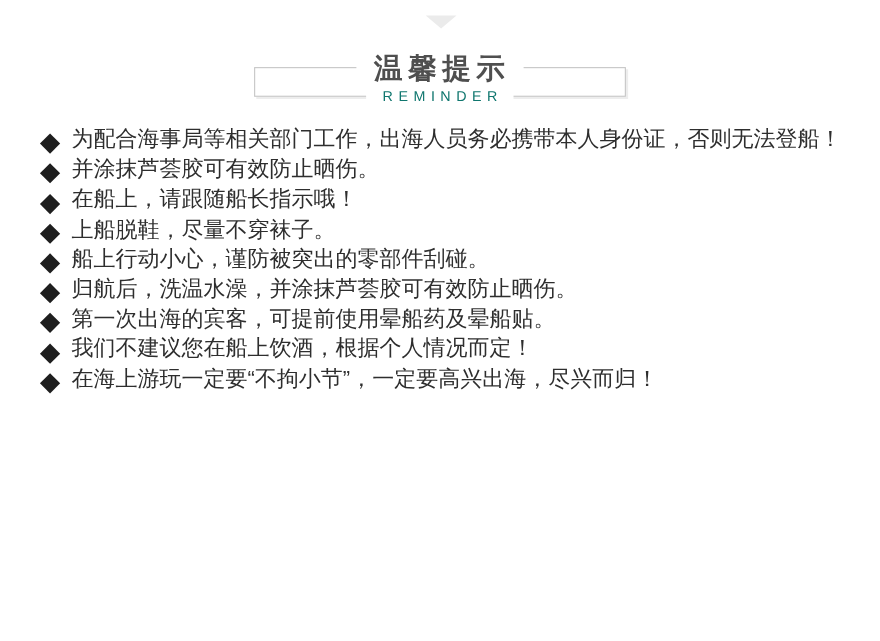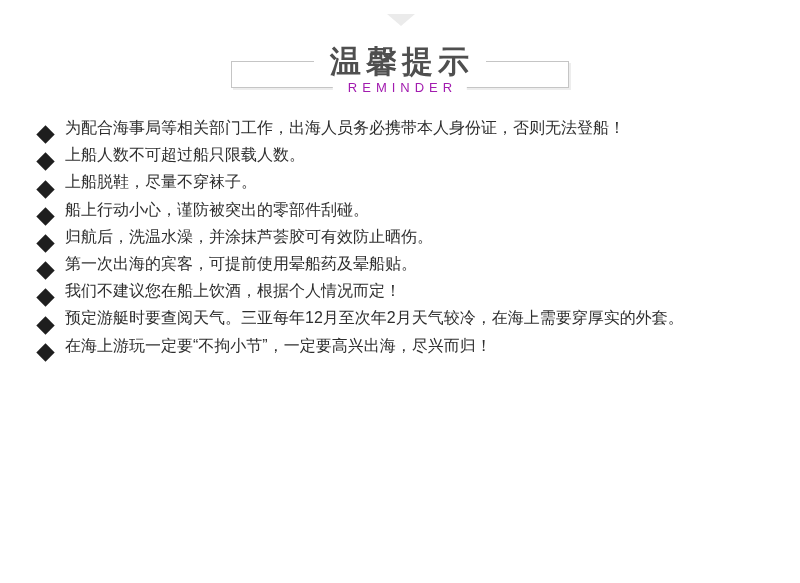--- a/index.html
+++ b/index.html
@@ -40,55 +40,55 @@
     background: #ffffff;
   }
   .title {
     position: absolute;
     left: 50%;
     top: -16px;
     transform: translateX(-50%);
     margin: 0;
     background: #ffffff;
     padding: 0 12px 0 16px;
-    font-size: 31px;
+    font-size: 26px;
     line-height: 32px;
     font-weight: bold;
     letter-spacing: 5px;
     color: #4f4f4f;
     white-space: nowrap;
   }
   .subtitle {
     position: absolute;
     left: 50%;
     bottom: -8px;
     transform: translateX(-50%);
     background: #ffffff;
     padding: 0 10px 0 15px;
     font-size: 13px;
     line-height: 15px;
     letter-spacing: 5px;
-    color: #a21caf;
+    color: #0f766e;
     white-space: nowrap;
   }
 
   
   .list {
     position: absolute;
     left: 36px;
     top: 114px;
     width: 736px;
     margin: 0;
     padding: 0;
     list-style: none;
   }
   .item {
     display: flex;
-    align-items: flex-end;
-    font-size: 16px;
+    align-items: center;
+    font-size: 20px;
     line-height: 27.2px;
     color: #2e2e2e;
   }
   .bullet {
     flex: 0 0 auto;
     width: 13px;
     height: 13px;
     background: #1e1e1e;
     transform: rotate(45deg);
     margin: 6px 13px 0 3px;
@@ -111,23 +111,27 @@
   </div>
 
   <ul class="list">
     <li class="item">
       <span class="bullet"></span>
       <span class="item-text">为配合海事局等相关部门工作，出海人员务必携带本人身份证，否则无法登船！</span>
     </li>
 
     <li class="item">
       <span class="bullet"></span>
-      <span class="item-text">上船人数不可超过船只限载人数。</span>
+      <span class="item-text">并涂抹芦荟胶可有效防止晒伤。</span>
     </li>
 
+    <li class="item">
+      <span class="bullet"></span>
+      <span class="item-text">在船上，请跟随船长指示哦！</span>
+    </li>
 
     <li class="item">
       <span class="bullet"></span>
       <span class="item-text">上船脱鞋，尽量不穿袜子。</span>
     </li>
 
     <li class="item">
       <span class="bullet"></span>
       <span class="item-text">船上行动小心，谨防被突出的零部件刮碰。</span>
     </li>
@@ -143,24 +147,20 @@
       <span class="bullet"></span>
       <span class="item-text">第一次出海的宾客，可提前使用晕船药及晕船贴。</span>
     </li>
 
     <li class="item">
       <span class="bullet"></span>
       <span class="item-text">我们不建议您在船上饮酒，根据个人情况而定！</span>
     </li>
 
 
-    <li class="item">
-      <span class="bullet"></span>
-      <span class="item-text">预定游艇时要查阅天气。三亚每年12月至次年2月天气较冷，在海上需要穿厚实的外套。</span>
-    </li>
 
     <li class="item">
       <span class="bullet"></span>
       <span class="item-text">在海上游玩一定要“不拘小节”，一定要高兴出海，尽兴而归！</span>
     </li>
   </ul>
 
 </div>
 
 </body></html>

